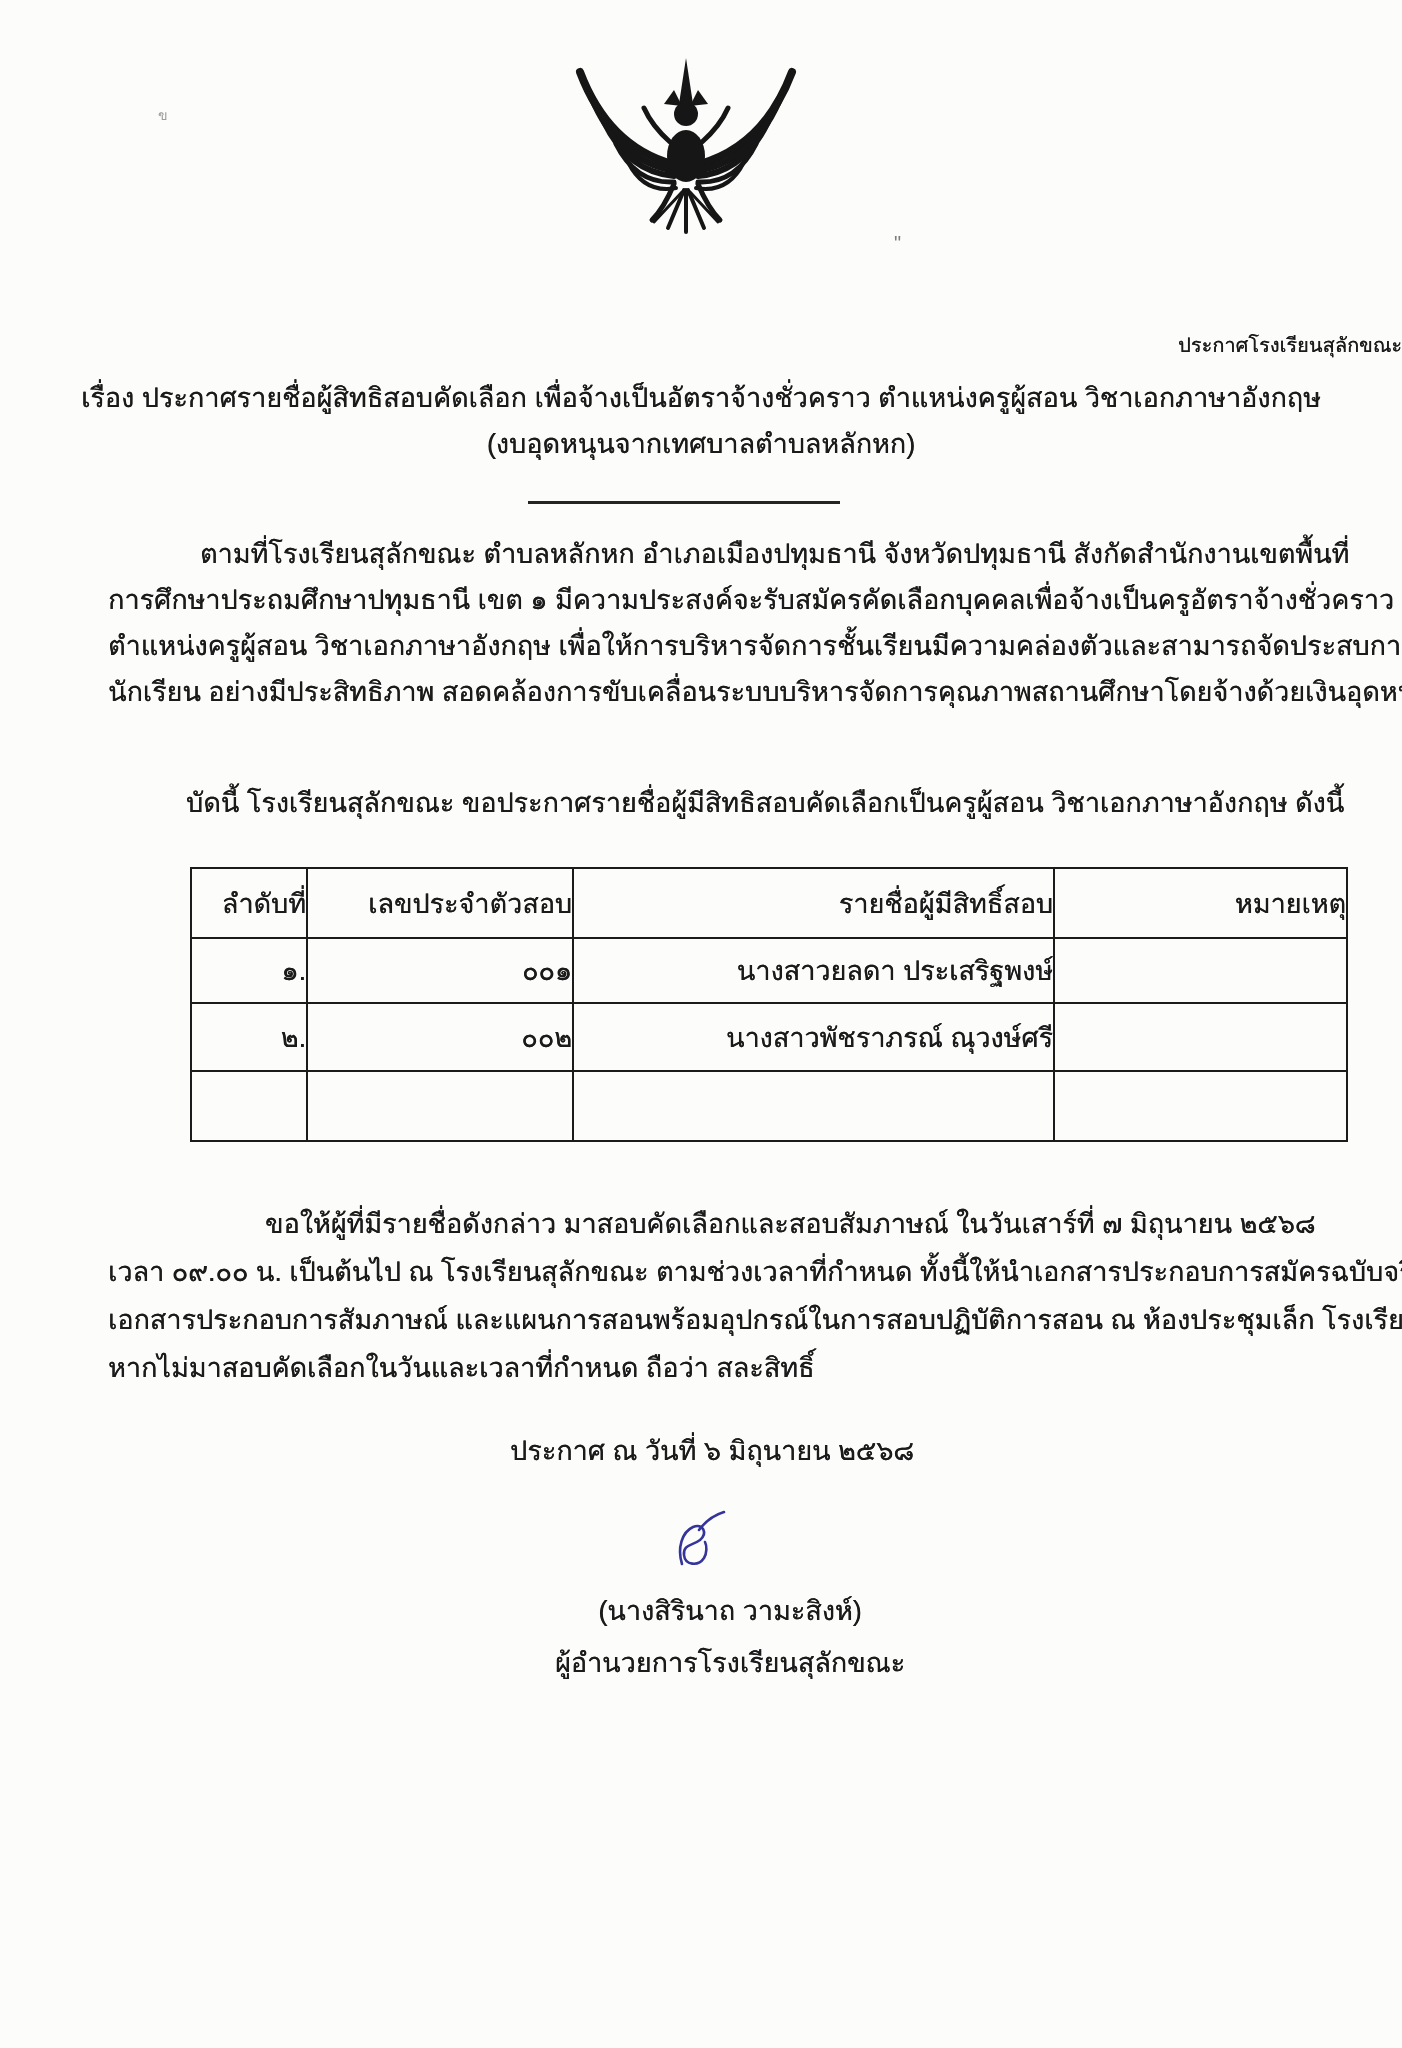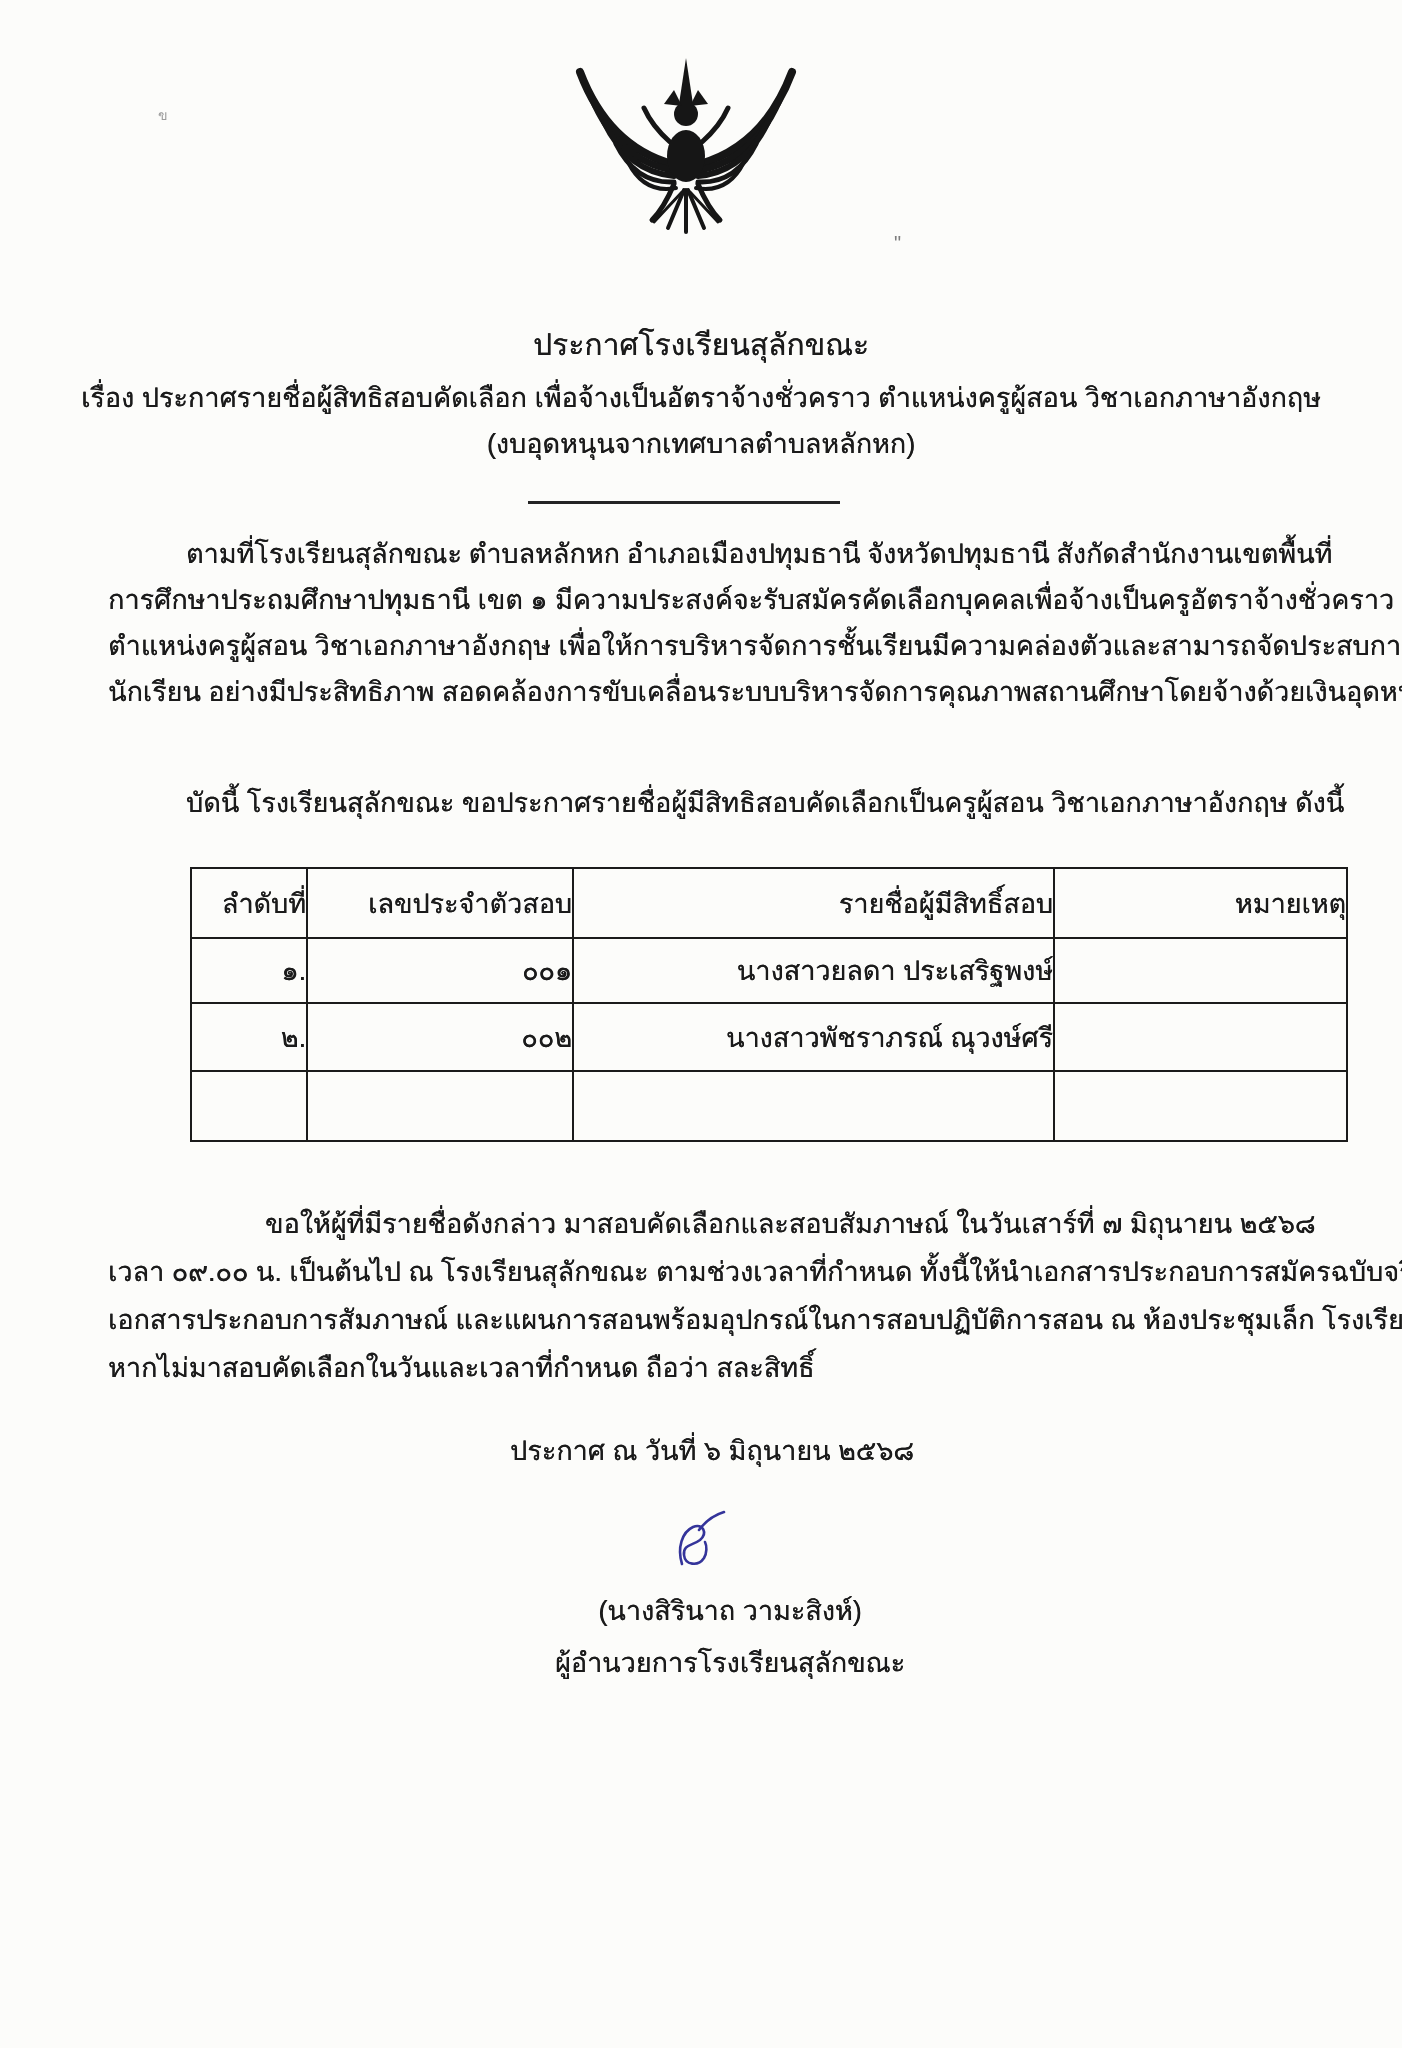--- a/index.html
+++ b/index.html
@@ -12,21 +12,21 @@
     color:#1b1b1b;
   }
   .doc-text {
     position:absolute;
     white-space:nowrap;
     font-size:27px;
     line-height:44px;
     text-shadow:0.3px 0 0 currentColor;
   }
   .centered { left:0; width:100%; text-align:center; }
-  .title-line { font-size:30px; line-height:46px; }
+  .title-line { font-size:20px; line-height:46px;text-align:right; }
   .divider {
     position:absolute;
     left:528px; top:501px;
     width:312px; height:3px;
     background:#242424;
   }
   .emblem { position:absolute; left:556px; top:50px; }
   .signature { position:absolute; left:672px; top:1510px; }
   .doc-table {
     position:absolute;
@@ -92,21 +92,21 @@
         <path d="M142,40 L134,56 L152,54 Z"></path>
       </g>
     </svg>
   </div>
 
   <div class="doc-text centered title-line" style="top:322px;">ประกาศโรงเรียนสุลักขณะ</div>
   <div class="doc-text centered" style="top:376px;">เรื่อง  ประกาศรายชื่อผู้สิทธิสอบคัดเลือก เพื่อจ้างเป็นอัตราจ้างชั่วคราว ตำแหน่งครูผู้สอน วิชาเอกภาษาอังกฤษ</div>
   <div class="doc-text centered" style="top:422px;">(งบอุดหนุนจากเทศบาลตำบลหลักหก)</div>
   <div class="divider"></div>
 
-  <div class="doc-text" style="left:186px; top:532px;font-family:Liberation Serif, serif;">ตามที่โรงเรียนสุลักขณะ ตำบลหลักหก อำเภอเมืองปทุมธานี จังหวัดปทุมธานี สังกัดสำนักงานเขตพื้นที่</div>
+  <div class="doc-text" style="left:200px; top:532px;">ตามที่โรงเรียนสุลักขณะ ตำบลหลักหก อำเภอเมืองปทุมธานี จังหวัดปทุมธานี สังกัดสำนักงานเขตพื้นที่</div>
   <div class="doc-text" style="left:108px; top:578px;">การศึกษาประถมศึกษาปทุมธานี เขต ๑ มีความประสงค์จะรับสมัครคัดเลือกบุคคลเพื่อจ้างเป็นครูอัตราจ้างชั่วคราว</div>
   <div class="doc-text" style="left:108px; top:624px;">ตำแหน่งครูผู้สอน วิชาเอกภาษาอังกฤษ เพื่อให้การบริหารจัดการชั้นเรียนมีความคล่องตัวและสามารถจัดประสบการณ์ให้กับ</div>
   <div class="doc-text" style="left:108px; top:670px;">นักเรียน อย่างมีประสิทธิภาพ สอดคล้องการขับเคลื่อนระบบบริหารจัดการคุณภาพสถานศึกษาโดยจ้างด้วยเงินอุดหนุน</div>
 
   <div class="doc-text" style="left:186px; top:781px;">บัดนี้ โรงเรียนสุลักขณะ ขอประกาศรายชื่อผู้มีสิทธิสอบคัดเลือกเป็นครูผู้สอน วิชาเอกภาษาอังกฤษ ดังนี้</div>
 
   <table class="doc-table">
     <colgroup>
       <col style="width:116px">
         <col style="width:266px">

